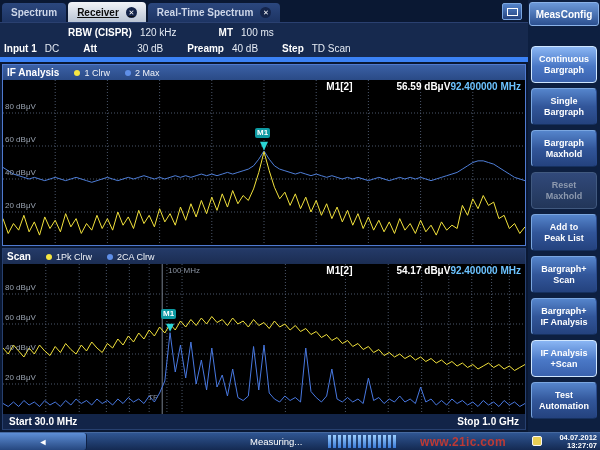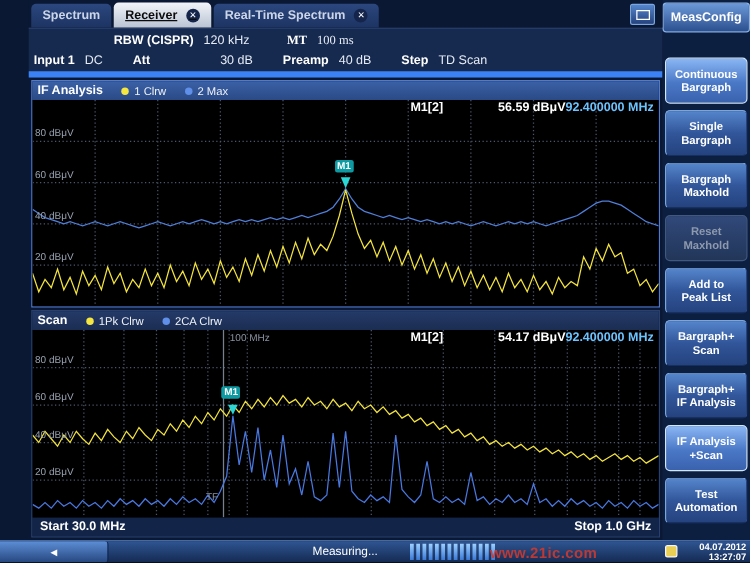--- a/index.html
+++ b/index.html
@@ -1,19 +1,19 @@
 <!DOCTYPE html>
 <html><head>
 <meta charset="utf-8">
 <style>
   html,body{margin:0;padding:0;background:#000;}
   .screen{width:600px;height:450px;position:relative;background:#0a1833;
     font-family:"Liberation Sans","DejaVu Sans",sans-serif;overflow:hidden;
     display:flex;flex-direction:column;-webkit-user-select:none;}
-  .top-area{flex:1;display:flex;min-height:0;padding-left:23px;}
+  .top-area{flex:1;display:flex;min-height:0;}
   .left-col{width:528px;display:flex;flex-direction:column;min-height:0;}
   .softkey-col{width:72px;background:#0d1f40;display:flex;flex-direction:column;align-items:center;padding-top:2px;gap:20px;}
 
   
   .tab-bar{height:22px;display:flex;align-items:flex-end;gap:2px;padding-left:2px;position:relative;background:#0a1833;}
   .tab{height:19px;display:flex;align-items:center;padding:0 9px;border-radius:4px 4px 0 0;
     background:linear-gradient(180deg,#2b477e,#1d3463);color:#cdd6e8;font-size:10px;font-weight:bold;white-space:nowrap;}
   .tab.active{height:20px;background:linear-gradient(180deg,#f2f4f8,#b9c4d4);color:#0b0b0b;text-decoration:underline;}
   .tab-close{display:inline-block;width:11px;height:11px;margin-left:7px;border-radius:50%;
     background:#14244a;color:#fff;font-size:7px;line-height:11px;text-align:center;font-weight:bold;}
@@ -21,24 +21,24 @@
     background:linear-gradient(180deg,#5585cc,#24427e);border:1px solid #7aa6e0;display:flex;align-items:center;justify-content:center;}
   .disp-icon{width:9px;height:6px;border:1px solid #fff;display:block;}
 
   
   .settings-bar{background:#16294e;border-top:1px solid #2a4070;border-bottom:5px solid #3b82f6;padding:1px 0;}
   .s-row{height:16px;display:flex;align-items:center;font-size:10px;color:#fff;}
   .s-row .pair{display:flex;align-items:center;}
   .lab{font-weight:bold;color:#fff;}
   .val{margin-left:8px;color:#e6ecf5;}
   .row1{padding-left:68px;}
-  .row1 .pair + .pair{margin-left:30px;font-family:Liberation Serif, serif;}
+  .row1 .pair + .pair{margin-left:42px;}
   .row2{padding-left:4px;}
   .row2 .pair{margin-right:24px;}
-  .row2 .pair:nth-child(2) .val{margin-left:56px;}
+  .row2 .pair:nth-child(2) .val{margin-left:40px;}
 
   
   .panel{display:flex;flex-direction:column;min-height:0;}
   .if-panel{flex:1;margin:2px 2px 1px 2px;border:1px solid #4f7ad0;}
   .scan-panel{flex:1;margin:1px 2px 2px 2px;border:1px solid #27406f;}
   .p-header{height:15px;display:flex;align-items:center;padding:0 4px;font-size:10px;color:#fff;}
   .if-panel .p-header{background:linear-gradient(180deg,#3b61a6,#2a4a86);}
   .scan-panel .p-header{background:linear-gradient(180deg,#243a68,#1b2d52);}
   .p-title{font-weight:bold;}
   .legend{display:flex;align-items:center;}
@@ -76,21 +76,21 @@
 
   
   .status-bar{position:relative;height:18px;background:linear-gradient(180deg,#2f5592,#142a52);
     border-top:1px solid #46699f;box-sizing:border-box;flex:none;}
   .sb-back{position:absolute;left:0;top:0;bottom:0;width:86px;border-radius:0 3px 3px 0;
     background:linear-gradient(180deg,#5d8ed6,#26477f);display:flex;align-items:center;justify-content:center;
     color:#fff;font-size:9px;border-right:1px solid #0e2146;}
   .sb-measuring{position:absolute;left:250px;top:3px;color:#fff;font-size:9.5px;}
   .sb-stripes{position:absolute;left:328px;top:2px;height:13px;display:flex;gap:2px;align-items:flex-end;}
   .stripe{width:3px;height:13px;background:linear-gradient(180deg,#9cd0ff,#3a7ad8);}
-  .sb-watermark{position:absolute;left:392px;top:2px;font-size:12px;font-weight:bold;
+  .sb-watermark{position:absolute;left:420px;top:2px;font-size:12px;font-weight:bold;
     color:rgba(205,58,48,.9);letter-spacing:.3px;}
   .sb-clockicon{position:absolute;right:58px;top:3px;width:10px;height:10px;background:#e9cf56;
     border:1px solid #f5f5f5;border-radius:2px;box-sizing:border-box;}
   .sb-datetime{position:absolute;right:3px;top:1px;text-align:right;color:#fff;font-size:7.5px;line-height:8px;font-weight:bold;}
 </style>
 </head>
 <body>
 
 <div class="screen">
   <div class="top-area">

